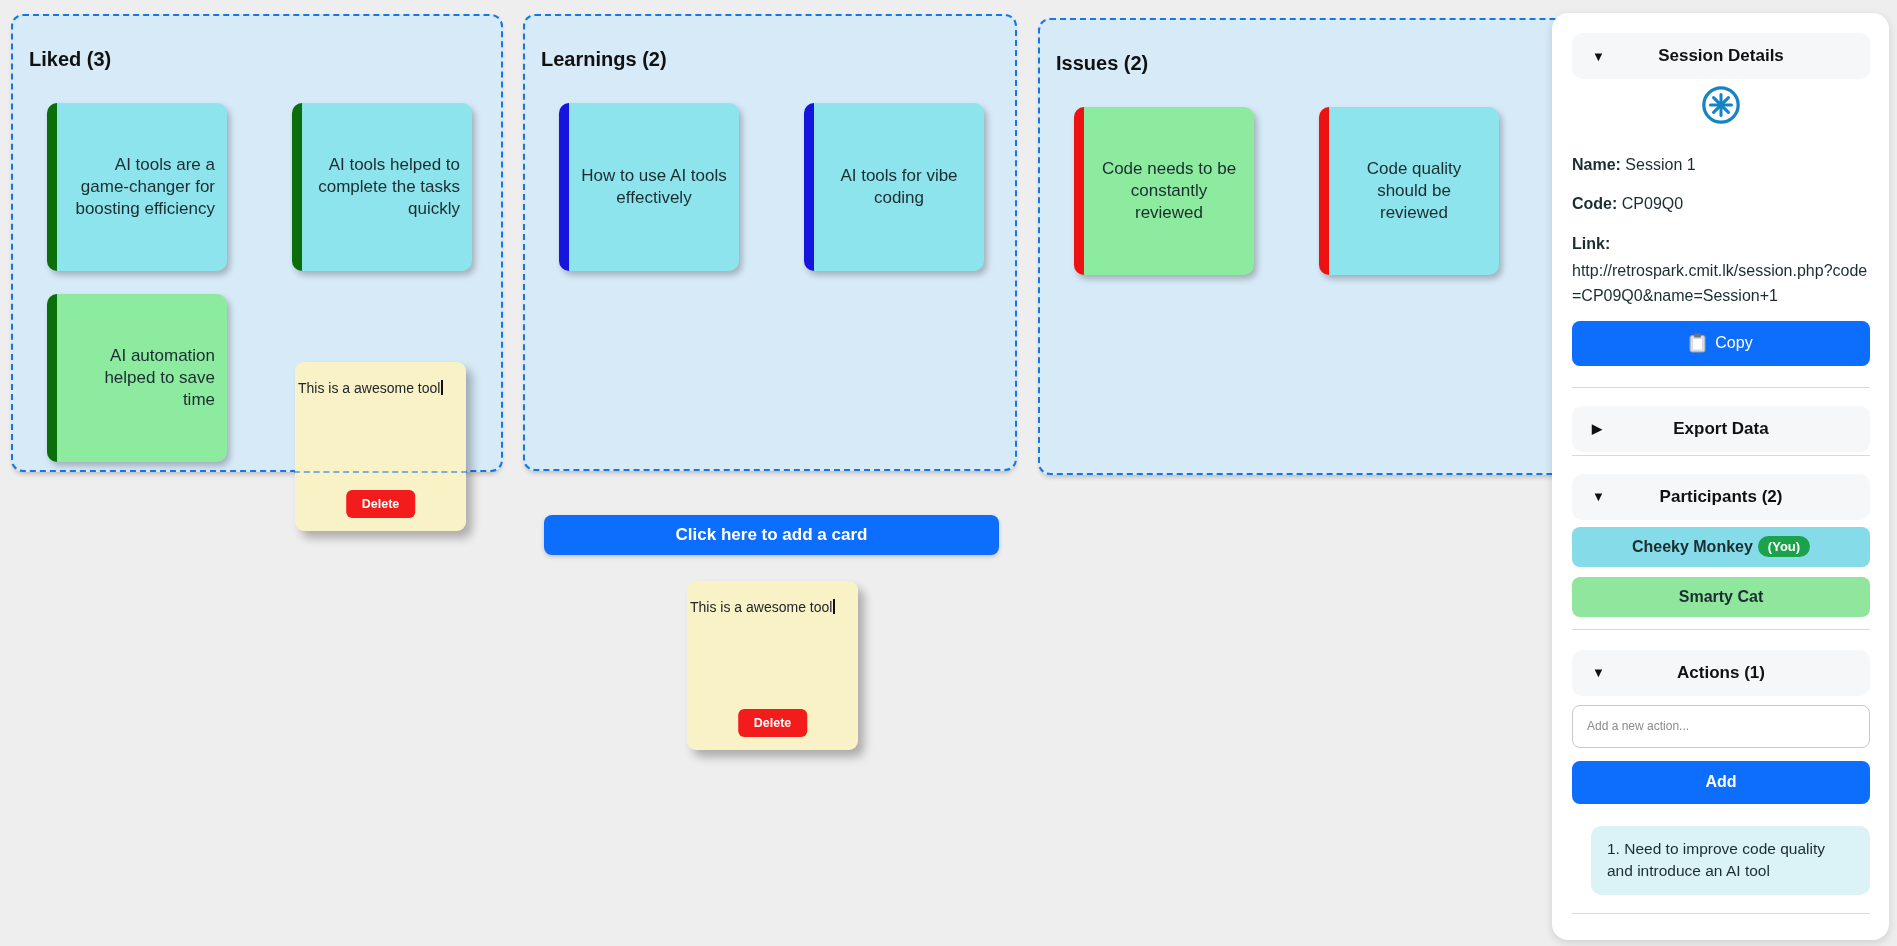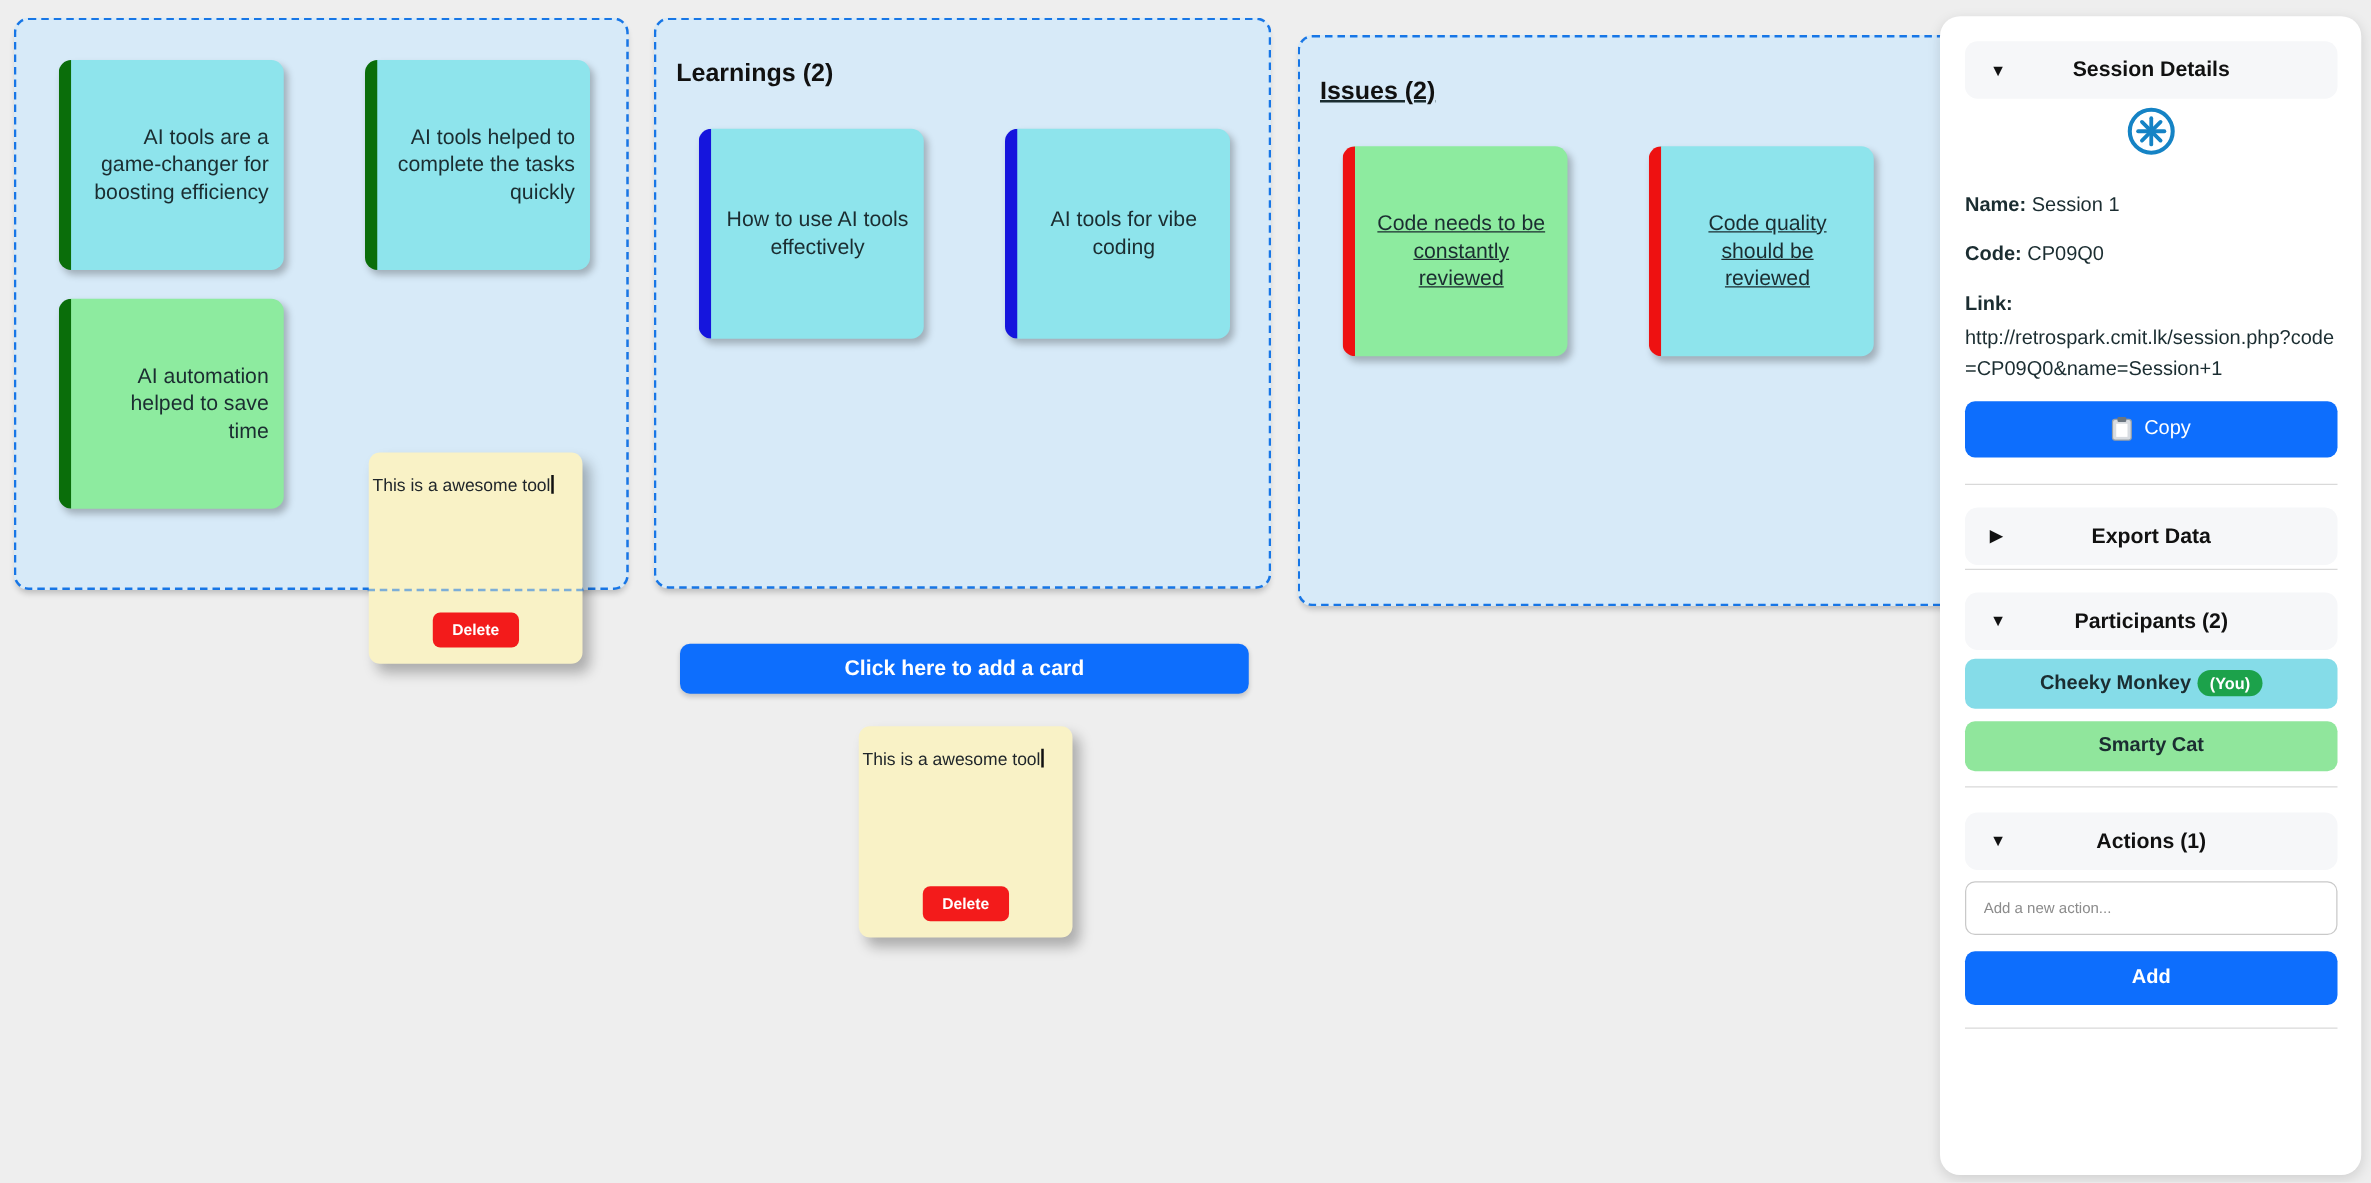--- a/index.html
+++ b/index.html
@@ -16,21 +16,21 @@
   
   .column {
     position:absolute;
     background:#d7eaf8;
     border:2px dashed #1776e6;
     border-radius:12px;
     box-shadow:0 4px 5px -2px rgba(0,0,0,0.22);
   }
   .col-liked     { left:11px;  top:14px; width:492px; height:458px; }
   .col-learnings { left:523px; top:14px; width:494px; height:457px; }
-  .col-issues    { left:1038px;top:28px; width:576px; height:457px;text-decoration:underline; }
+  .col-issues    { left:1038px;top:18px; width:576px; height:457px; }
 
   .col-title {
     margin:32px 0 0 16px;
     font-size:20px;
     font-weight:700;
     color:#111;
   }
   .cards {
     display:grid;
     grid-template-columns:180px 180px;
@@ -236,20 +236,21 @@
     line-height:1.45;
     color:#1b2d31;
   }
 </style>
 </head>
 <body>
 
 <div class="stage">
 
   <section class="column col-liked">
+    <h2 class="col-title">Liked (3)</h2>
     <div class="cards">
       <div class="card bg-cyan stripe-green">
         <span>AI tools are a game-changer for boosting efficiency</span>
       </div>
       <div class="card bg-cyan stripe-green">
         <span>AI tools helped to complete the tasks quickly</span>
       </div>
       <div class="card bg-green stripe-green">
         <span>AI automation helped to save time</span>
       </div>
@@ -362,17 +363,18 @@
 
     <div class="section-header mt20">
       <span class="tri">▼</span>
       <span>Actions (1)</span>
     </div>
 
     <input class="action-input" type="text" placeholder="Add a new action..." style="">
 
     <button class="add-btn">Add</button>
 
+    <div class="action-item">1. Need to improve code quality and introduce an AI tool</div>
 
     <hr class="divider" style="margin-top:18px;">
   </aside>
 
 </div>
 
 </body></html>

